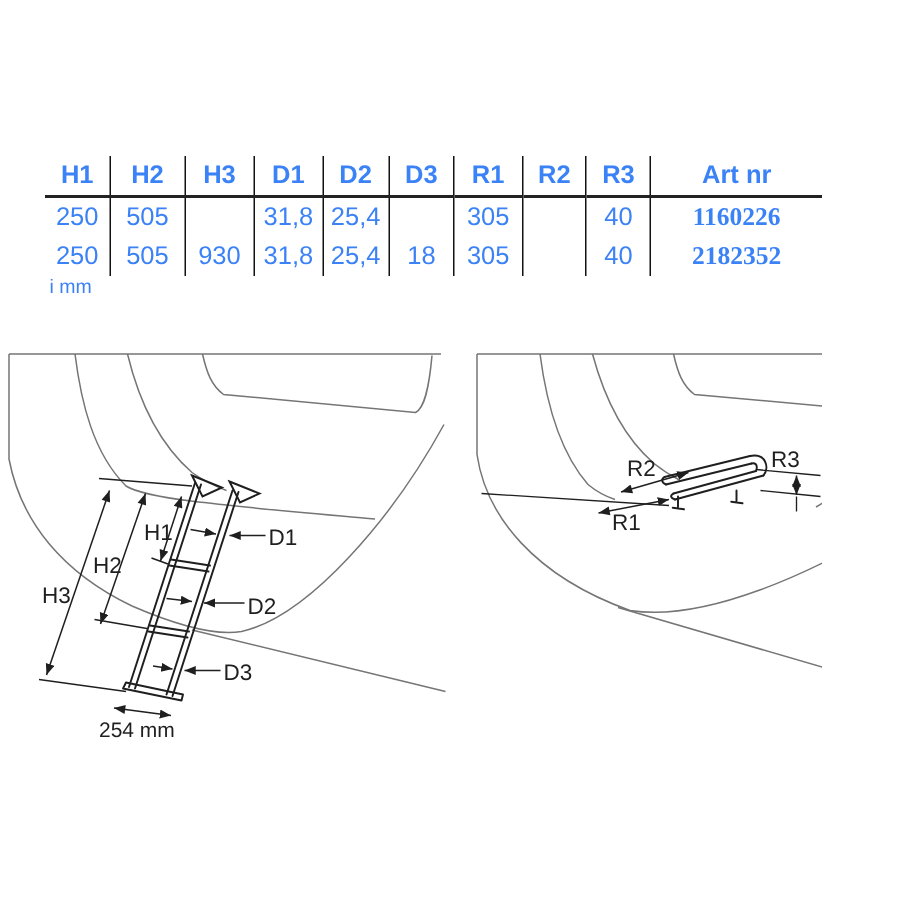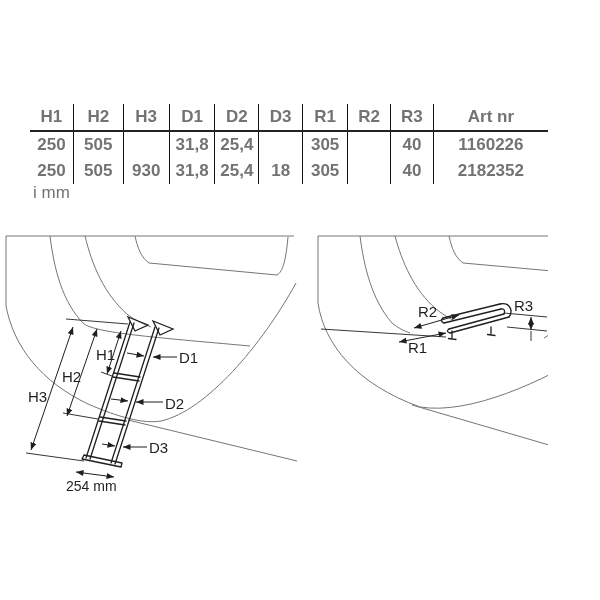--- a/index.html
+++ b/index.html
@@ -1,26 +1,26 @@
 <!DOCTYPE html>
 <html><head>
 <meta charset="utf-8">
 <style>
   html,body{margin:0;padding:0;background:#ffffff;}
   .page{position:relative;width:548px;height:600px;background:#fff;overflow:hidden;
-        font-family:"Liberation Sans", sans-serif;color:#737373;}
+        font-family:"Liberation Sans", sans-serif;color:#3b82f6;}
   
   .spec-table{position:absolute;top:104px;left:30px;border-collapse:collapse;table-layout:fixed;}
   .spec-table td,.spec-table th{height:26px;padding:0;text-align:center;vertical-align:middle;
         font-size:17px;line-height:26px;white-space:nowrap;}
   .spec-table th{font-weight:bold;border-bottom:2px solid #222;}
-  .spec-table td{font-weight:bold;}
+  .spec-table td{font-weight:normal;}
   .spec-table .vline{border-right:1.6px solid #111;}
-  .spec-table .artnr{font-weight:bold;}
-  .unit-note{position:absolute;top:183px;left:33px;font-size:17px;}
+  .spec-table .artnr{font-weight:bold;font-family:Liberation Serif, serif;}
+  .unit-note{position:absolute;top:183px;left:33px;font-size:13px;}
   
   .diagram{position:absolute;top:228px;}
   .diagram.left{left:0;}
   .diagram.right{left:310px;}
   svg text{font-family:"Liberation Sans", sans-serif;font-size:15px;fill:#1f1f1f;}
   svg text.small{font-size:14px;}
   .boat{stroke:#757575;stroke-width:1;fill:none;}
   .ladder{stroke:#1f1f1f;stroke-width:1.3;fill:none;stroke-linecap:round;}
   .dim{stroke:#1f1f1f;stroke-width:1;fill:none;}
   .dim-thin{stroke:#1f1f1f;stroke-width:0.9;fill:none;}

